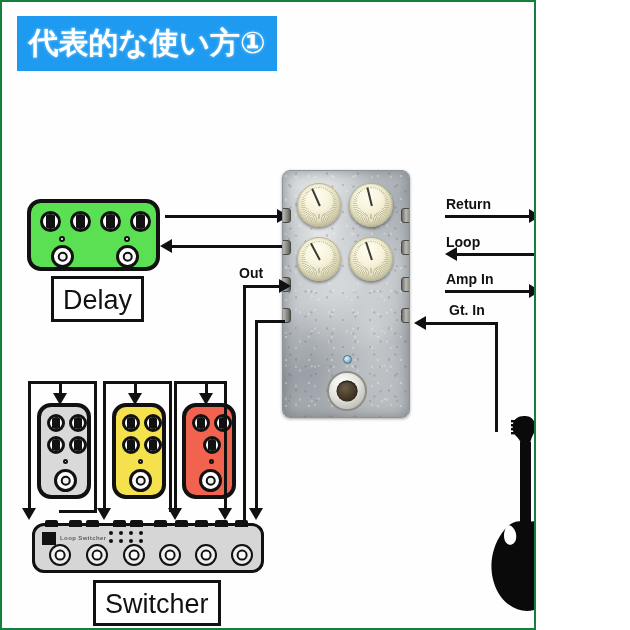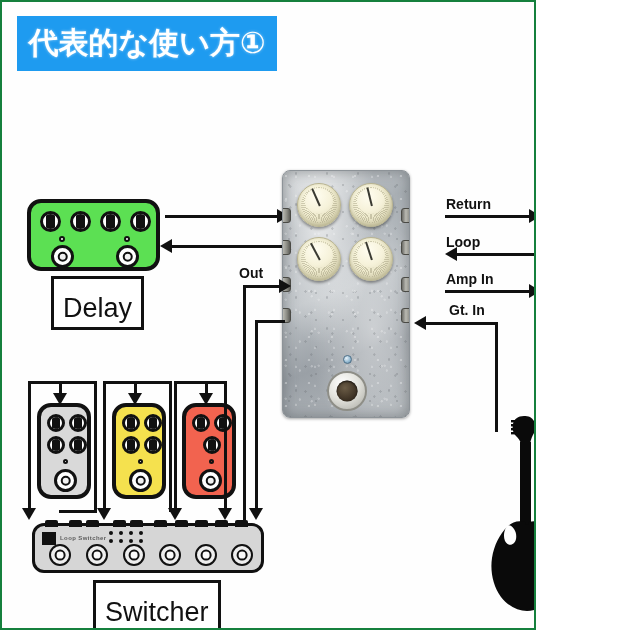--- a/index.html
+++ b/index.html
@@ -46,21 +46,21 @@
   .ar-r{border-top:7px solid transparent;border-bottom:7px solid transparent;border-left:12px solid #111;}
   .ar-l{border-top:7px solid transparent;border-bottom:7px solid transparent;border-right:12px solid #111;}
   .ar-d{border-left:7px solid transparent;border-right:7px solid transparent;border-top:12px solid #111;}
 
   .lbl{
     position:absolute;color:#111;font-weight:bold;font-size:14px;white-space:nowrap;
   }
   .boxlbl{
     position:absolute;border:3px solid #111;background:#fff;
     color:#111;font-weight:normal;font-size:27px;
-    padding:14px 9px 4px 9px;white-space:nowrap;line-height:1.12;
+    padding:6px 9px 4px 9px;white-space:nowrap;line-height:1.12;
   }
 
   
   .pedal{position:absolute;border:4px solid #111;border-radius:14px;box-sizing:border-box;}
   .knob{
     position:absolute;border-radius:50%;border:3px solid #111;background:#fff;
     box-sizing:border-box;overflow:hidden;
   }
   .knob i{position:absolute;background:#111;}
   .knob i.a{left:50%;top:0;width:3px;height:100%;margin-left:-1.5px;}

